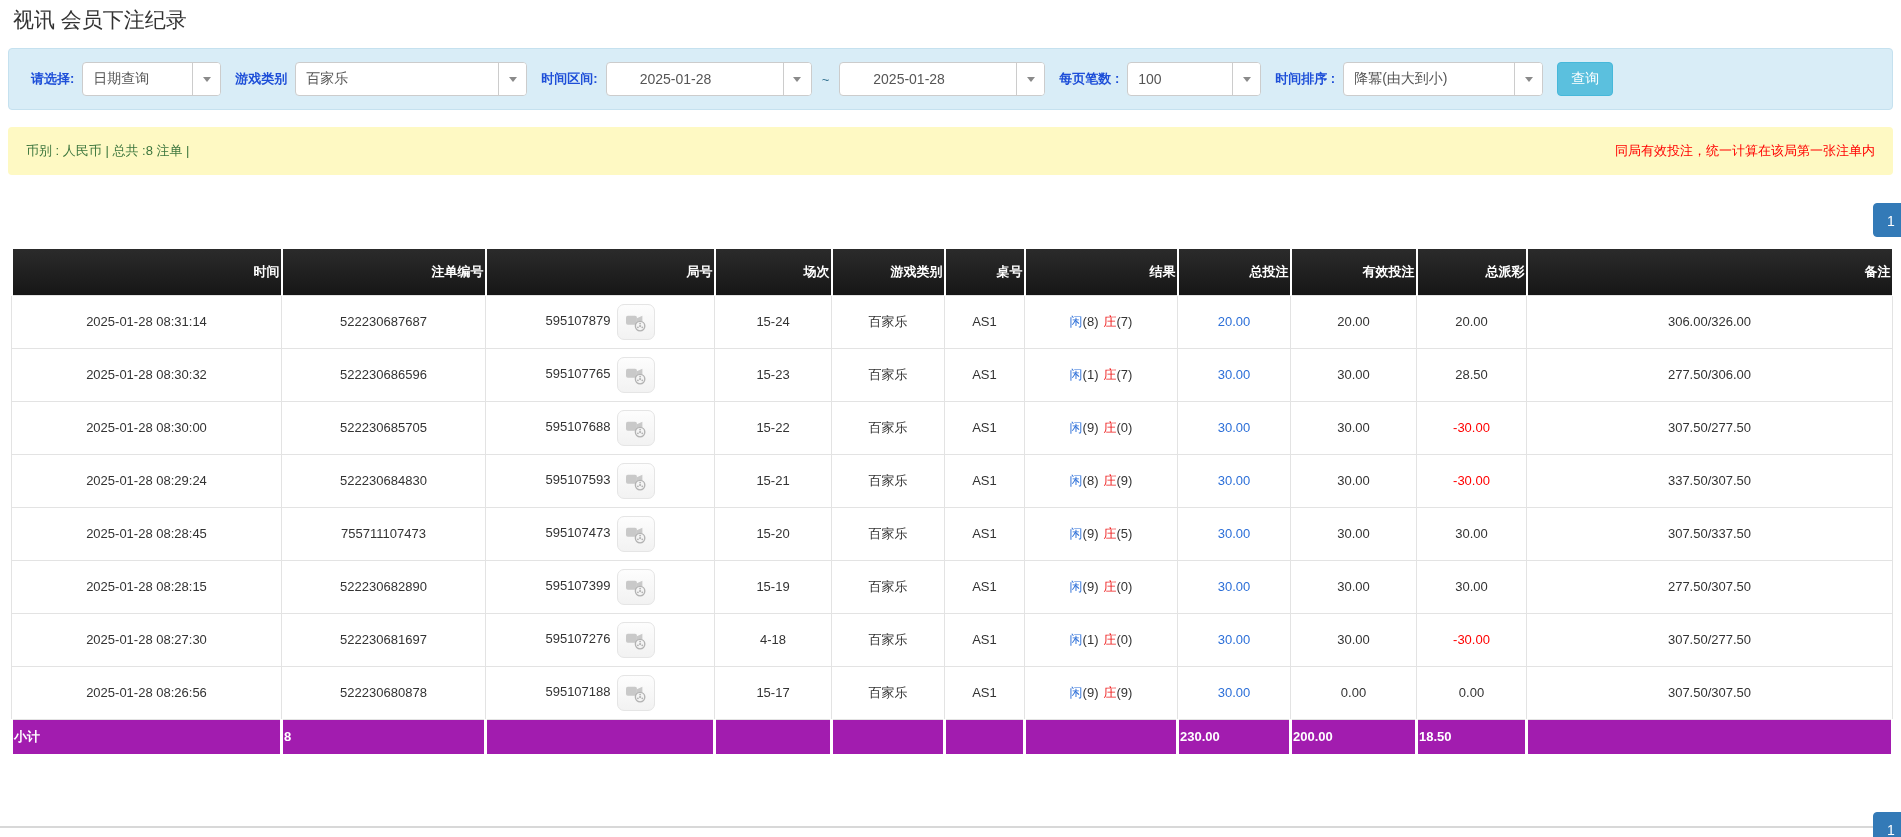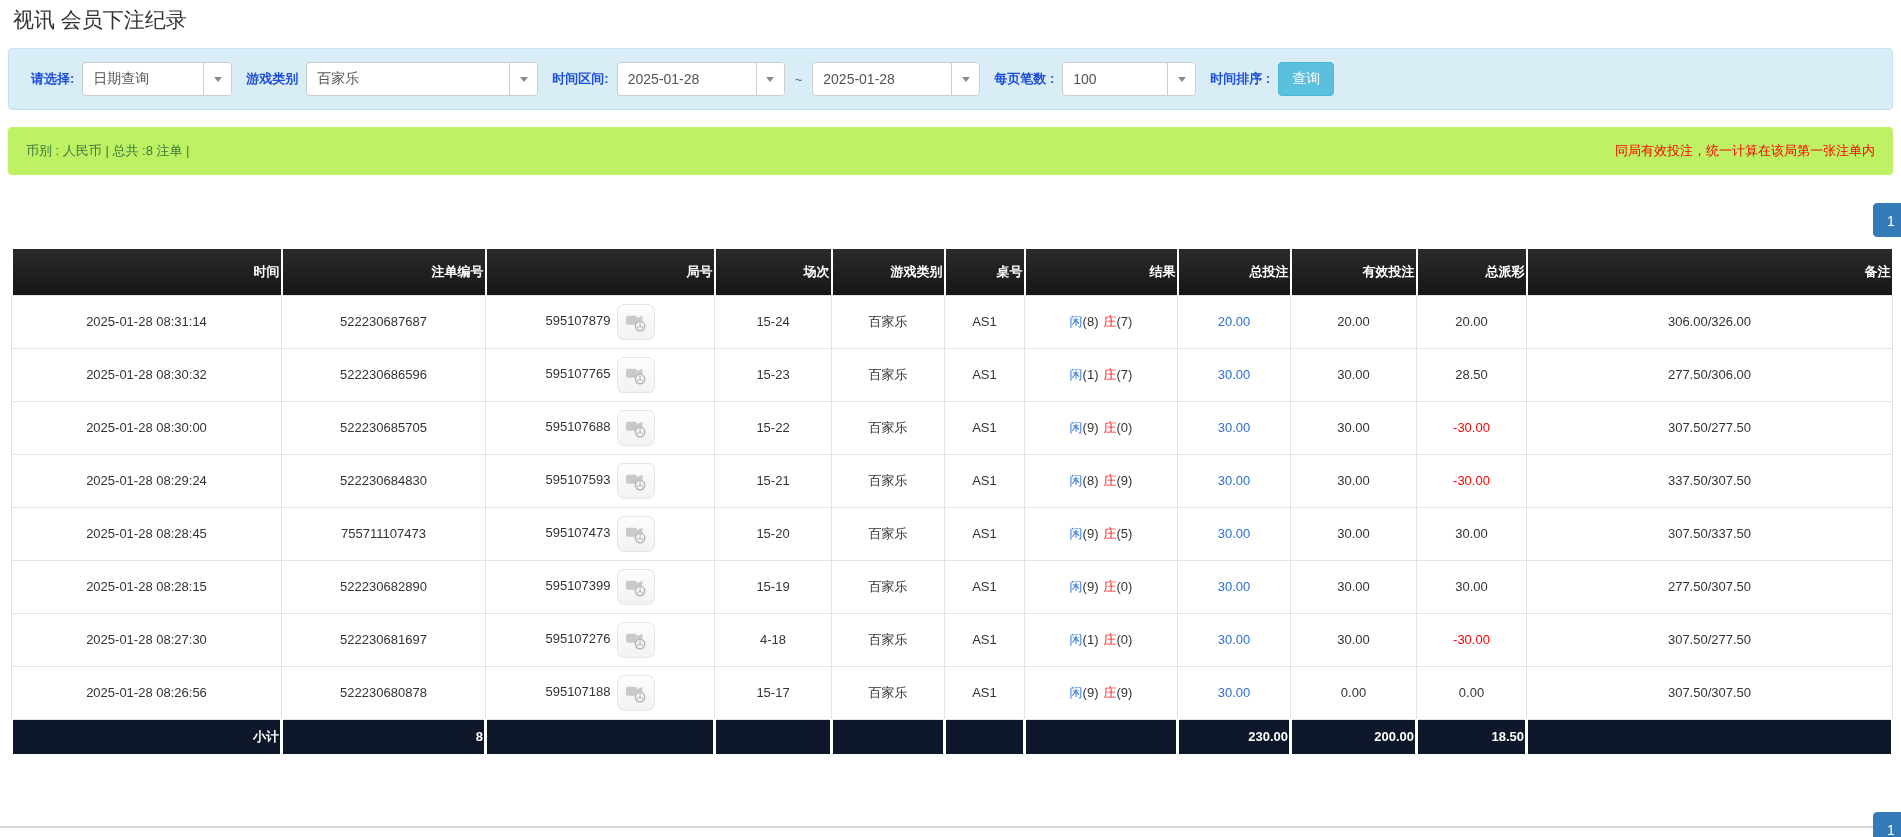--- a/index.html
+++ b/index.html
@@ -26,32 +26,32 @@
   .sel-text { flex:1; padding:0 10px; font-size:14px; color:#555; overflow:hidden; }
   .sel-arrow {
     width:28px; align-self:stretch; border-left:1px solid #ccc;
     display:flex; align-items:center; justify-content:center; background:#fff;
   }
   .sel-arrow:before {
     content:""; width:0; height:0;
     border-left:4px solid transparent; border-right:4px solid transparent;
     border-top:5px solid #8a8a8a;
   }
-  .w-query { width:150px; } .w-game { width:232px; } .w-date { width:168px; }
+  .w-query { width:139px; } .w-game { width:232px; } .w-date { width:206px;padding-left:23px; }
   .w-size { width:134px; } .w-sort { width:200px; }
   .tilde { color:#31708f; margin:0 10px 0 -4px; font-size:13px; }
   .search-btn {
     height:34px; padding:0 13px; background:#5bc0de; border:1px solid #46b8da;
     border-radius:4px; color:#fff; font-size:14px; cursor:pointer;
     font-family:inherit;
   }
 
   
   .alert-bar {
-    margin:17px 8px 0 8px; height:48px; background:#bef264; border-radius:4px;
+    margin:17px 8px 0 8px; height:48px; background:#fef9c3; border-radius:4px;
     display:flex; align-items:center; justify-content:space-between; padding:0 18px;
   }
   .alert-left { color:#3c763d; font-size:13px; }
   .alert-right { color:#ff0000; font-size:13px; }
 
   
   .pager { position:absolute; z-index:3; }
   .pager a {
     display:block; width:36px; height:34px; line-height:34px; text-align:center;
     background:#337ab7; border:1px solid #337ab7; border-radius:4px;
@@ -83,21 +83,21 @@
 
   .video-btn {
     display:inline-flex; align-items:center; justify-content:center;
     width:38px; height:36px; margin-left:6px; vertical-align:middle;
     background:linear-gradient(#fdfdfd,#f2f2f2); border:1px solid #e5e5e5;
     border-radius:7px; cursor:pointer; padding:0;
   }
 
   
   .records tfoot td {
-    height:35px; background:#0f172a; color:#fff; font-weight:bold; text-align:right;
+    height:35px; background:#a21caf; color:#fff; font-weight:bold; text-align:left;
     border-right:3px solid #fff; border-left:3px solid #fff; font-size:13px;
   }
   .records tfoot tr.total-row td { border-top:4px solid #fff; }
   .records tfoot tr.total-row td { border-bottom:2px solid #bdbdbd; }
 </style>
 </head>
 <body>
 
 <h1 class="page-title">视讯 会员下注纪录</h1>
 
@@ -125,20 +125,24 @@
     <span class="sel-arrow"></span>
   </div>
 
   <span class="flabel">每页笔数 :</span>
   <div class="sel w-size">
     <span class="sel-text">100</span>
     <span class="sel-arrow"></span>
   </div>
 
   <span class="flabel">时间排序 :</span>
+  <div class="sel w-sort">
+    <span class="sel-text">降冪(由大到小)</span>
+    <span class="sel-arrow"></span>
+  </div>
 
   <button class="search-btn">查询</button>
 </div>
 
 <div class="alert-bar">
   <span class="alert-left">币别 : 人民币 | 总共 :8 注单 |</span>
   <span class="alert-right">同局有效投注，统一计算在该局第一张注单内</span>
 </div>
 
 <div class="pager pager-top">

